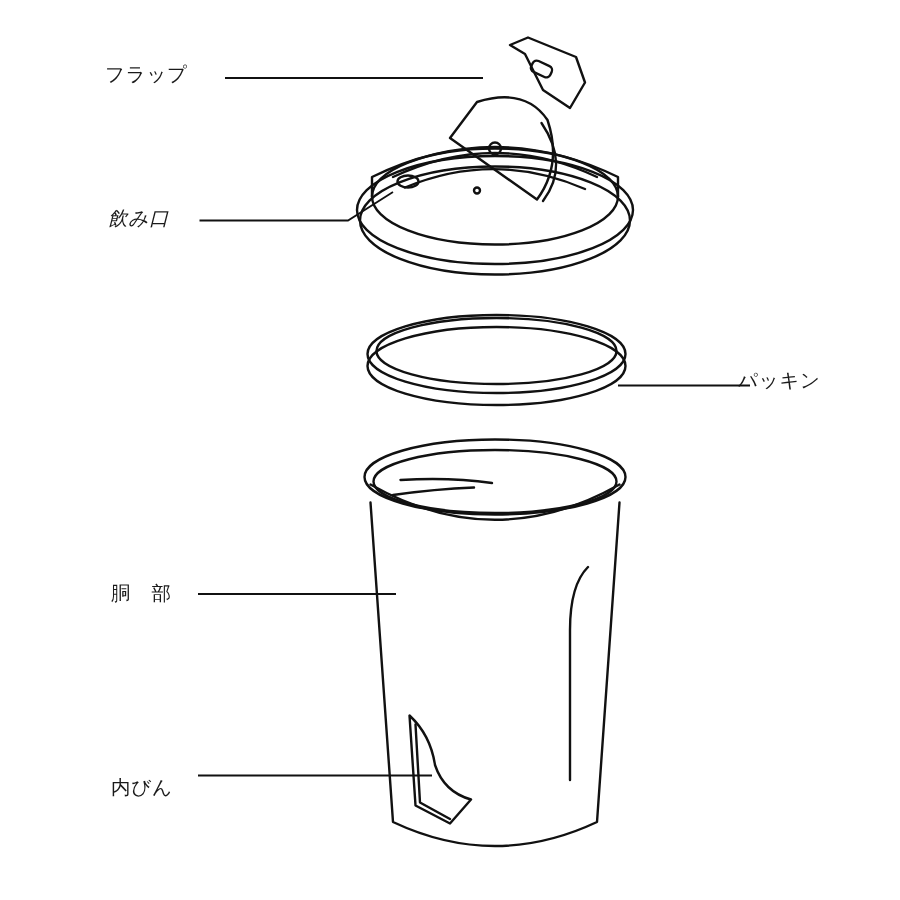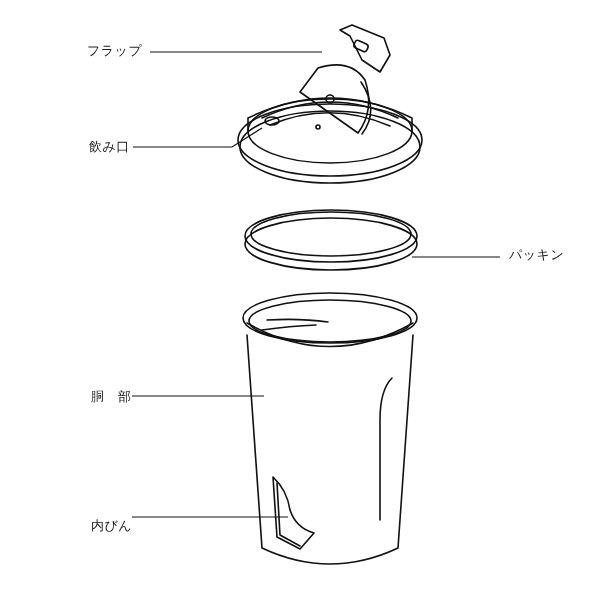--- a/index.html
+++ b/index.html
@@ -1,28 +1,28 @@
 <!DOCTYPE html>
 <html><head>
 <meta charset="utf-8">
 <style>
   html, body { margin: 0; padding: 0; background: #ffffff; }
   body { width: 600px; height: 600px; position: relative; overflow: hidden;
          font-family: "DejaVu Sans", sans-serif; }
   .label { position: absolute; font-size: 13px; color: #1a1a1a; letter-spacing: 0.5px;
-           white-space: pre; line-height: 16px; margin-left: 17px; }
+           white-space: pre; line-height: 16px; }
   svg { position: absolute; left: 0; top: 0; }
   .ln { fill: none; stroke: #111; stroke-width: 1.6; stroke-linecap: round; stroke-linejoin: round; }
   .lt { fill: none; stroke: #111; stroke-width: 1.2; }
 </style>
 </head>
 <body>
 
 <div class="label" style="left:70px;top:43px;">フラップ</div>
-<div class="label" style="left:72px;top:139px;">飲み口</div>
+<div class="label" style="left:72px;top:139px;font-style:italic;">飲み口</div>
 <div class="label" style="left:492px;top:247px;">パッキン</div>
 <div class="label" style="left:74px;top:389px;">胴　部</div>
 <div class="label" style="left:74px;top:518px;">内びん</div>
 
 <svg width="600" height="600" viewBox="0 0 600 600">
 
   <line class="lt" x1="150" y1="52" x2="322" y2="52"></line>
   <polyline class="lt" points="133,147 232,147 262,128"></polyline>
   <line class="lt" x1="412" y1="257" x2="500" y2="257"></line>
   <line class="lt" x1="132" y1="396" x2="264" y2="396"></line>

